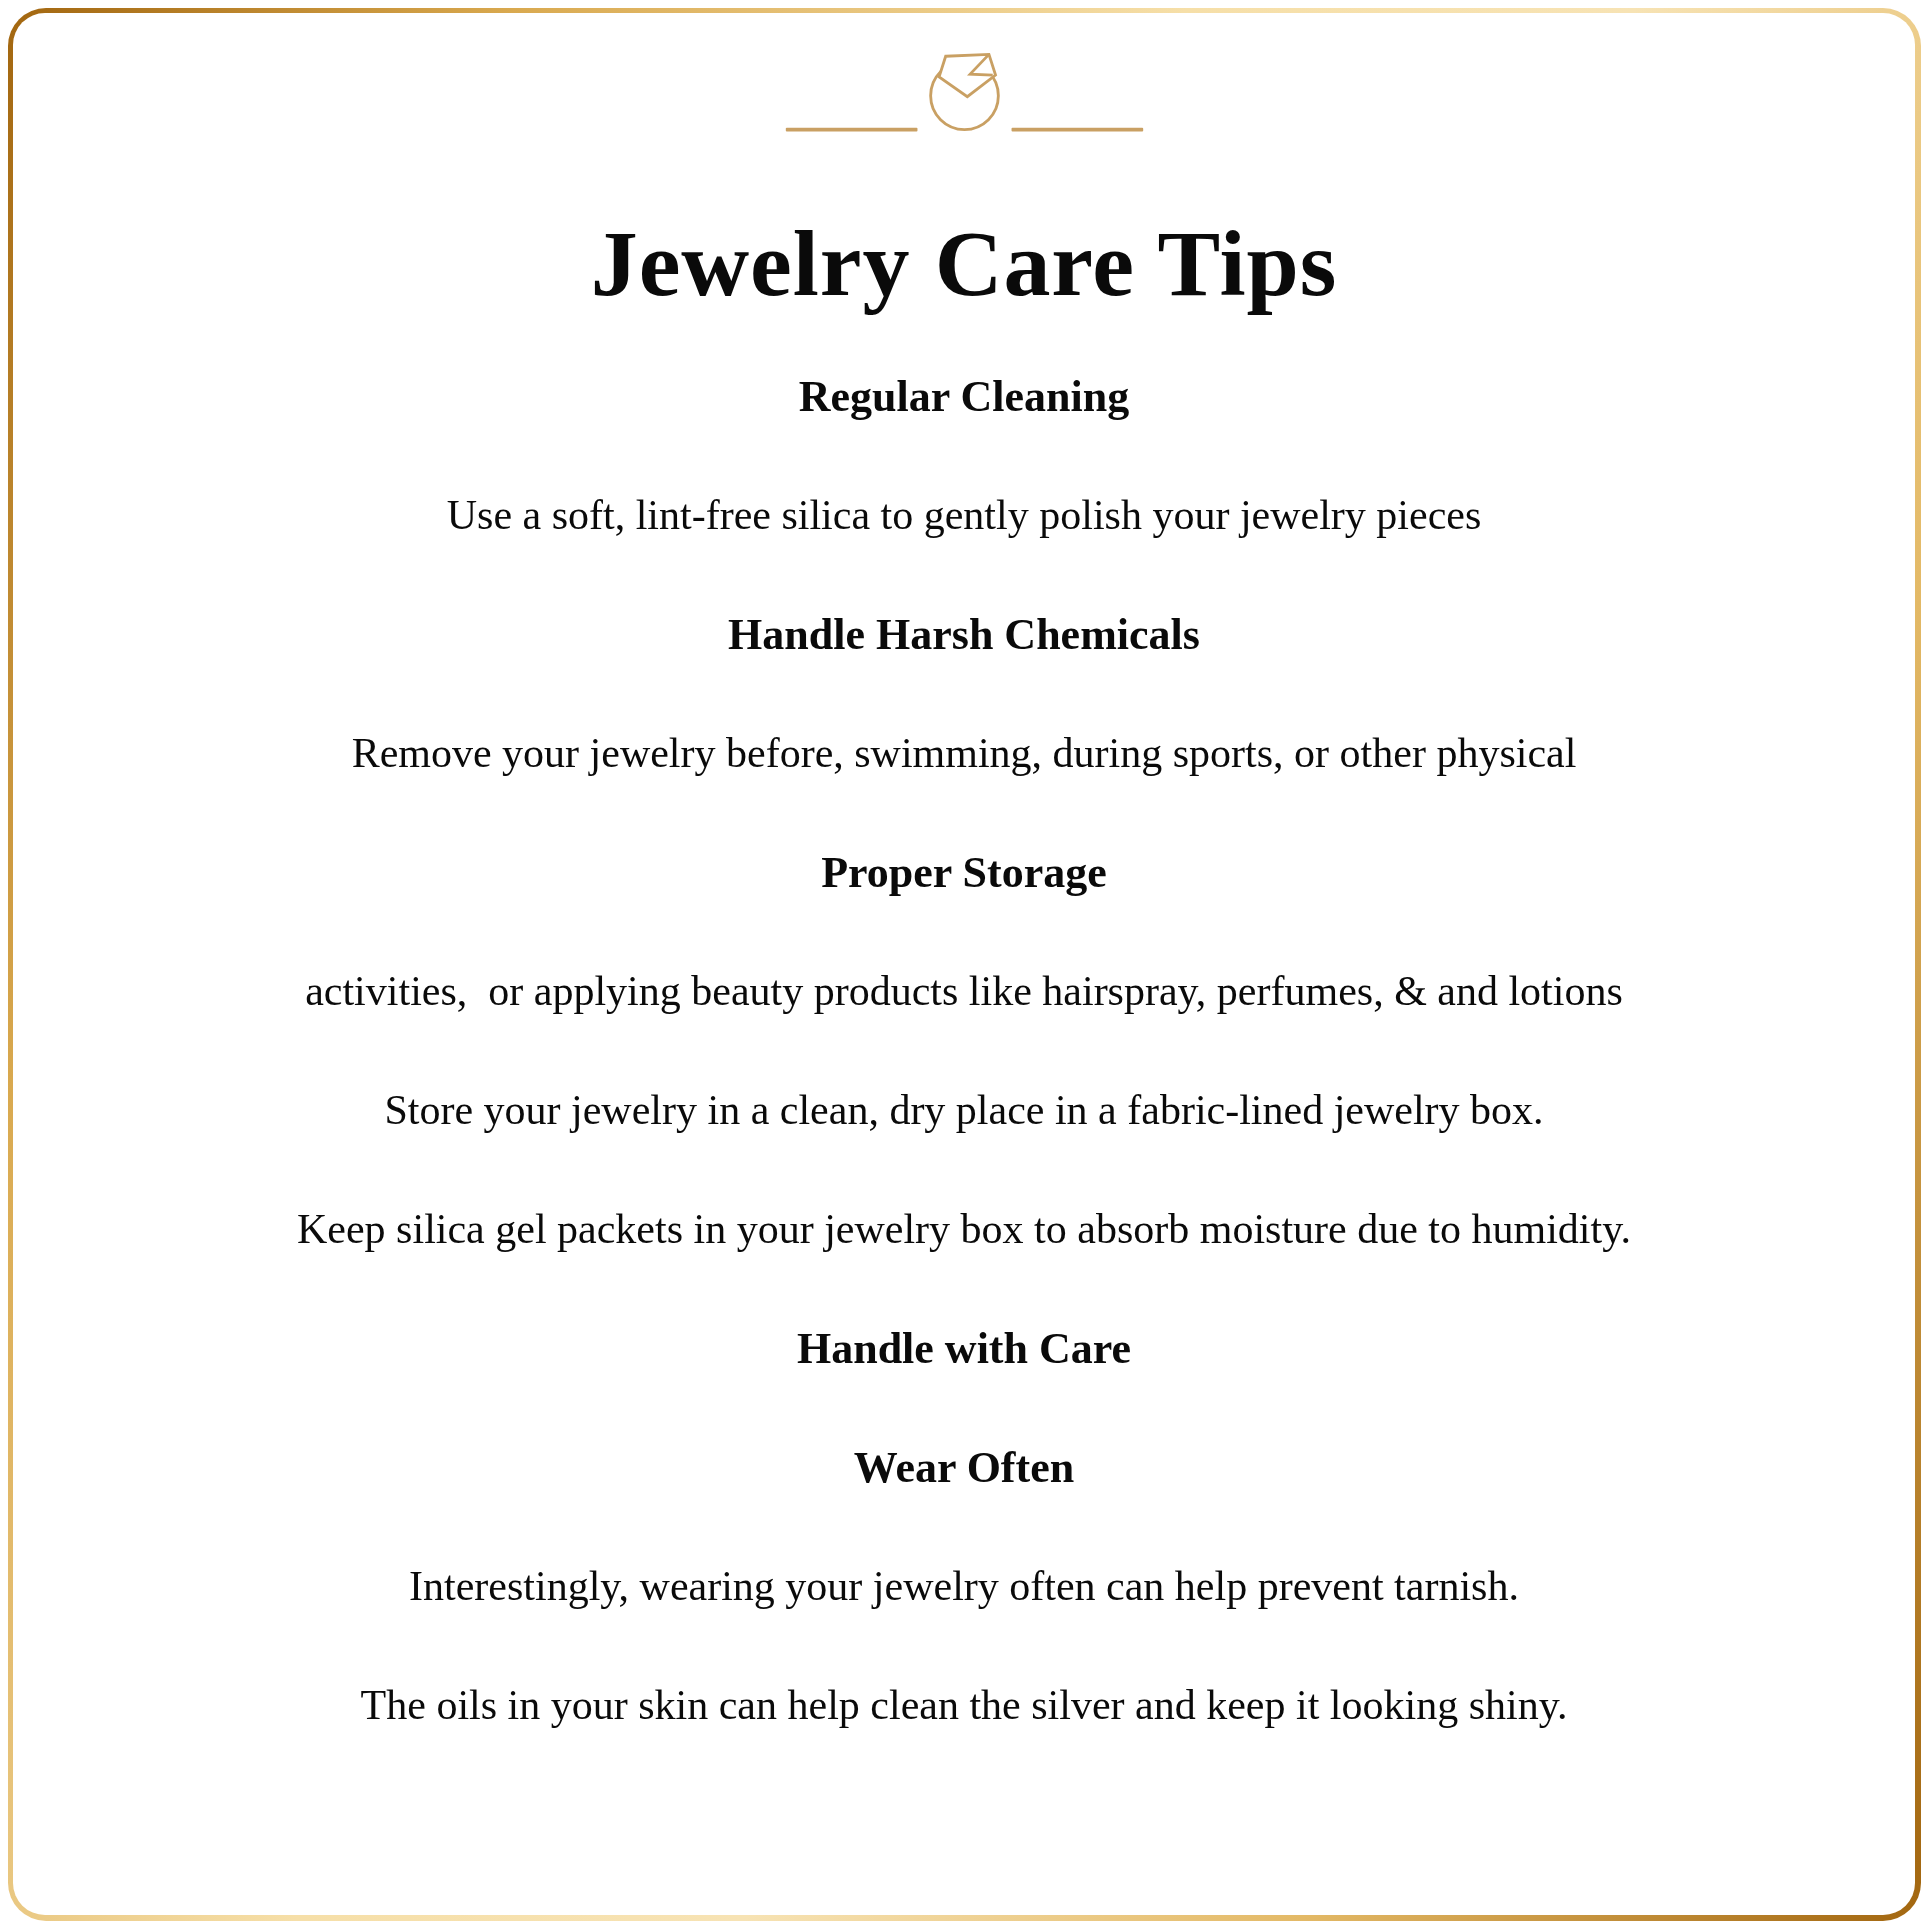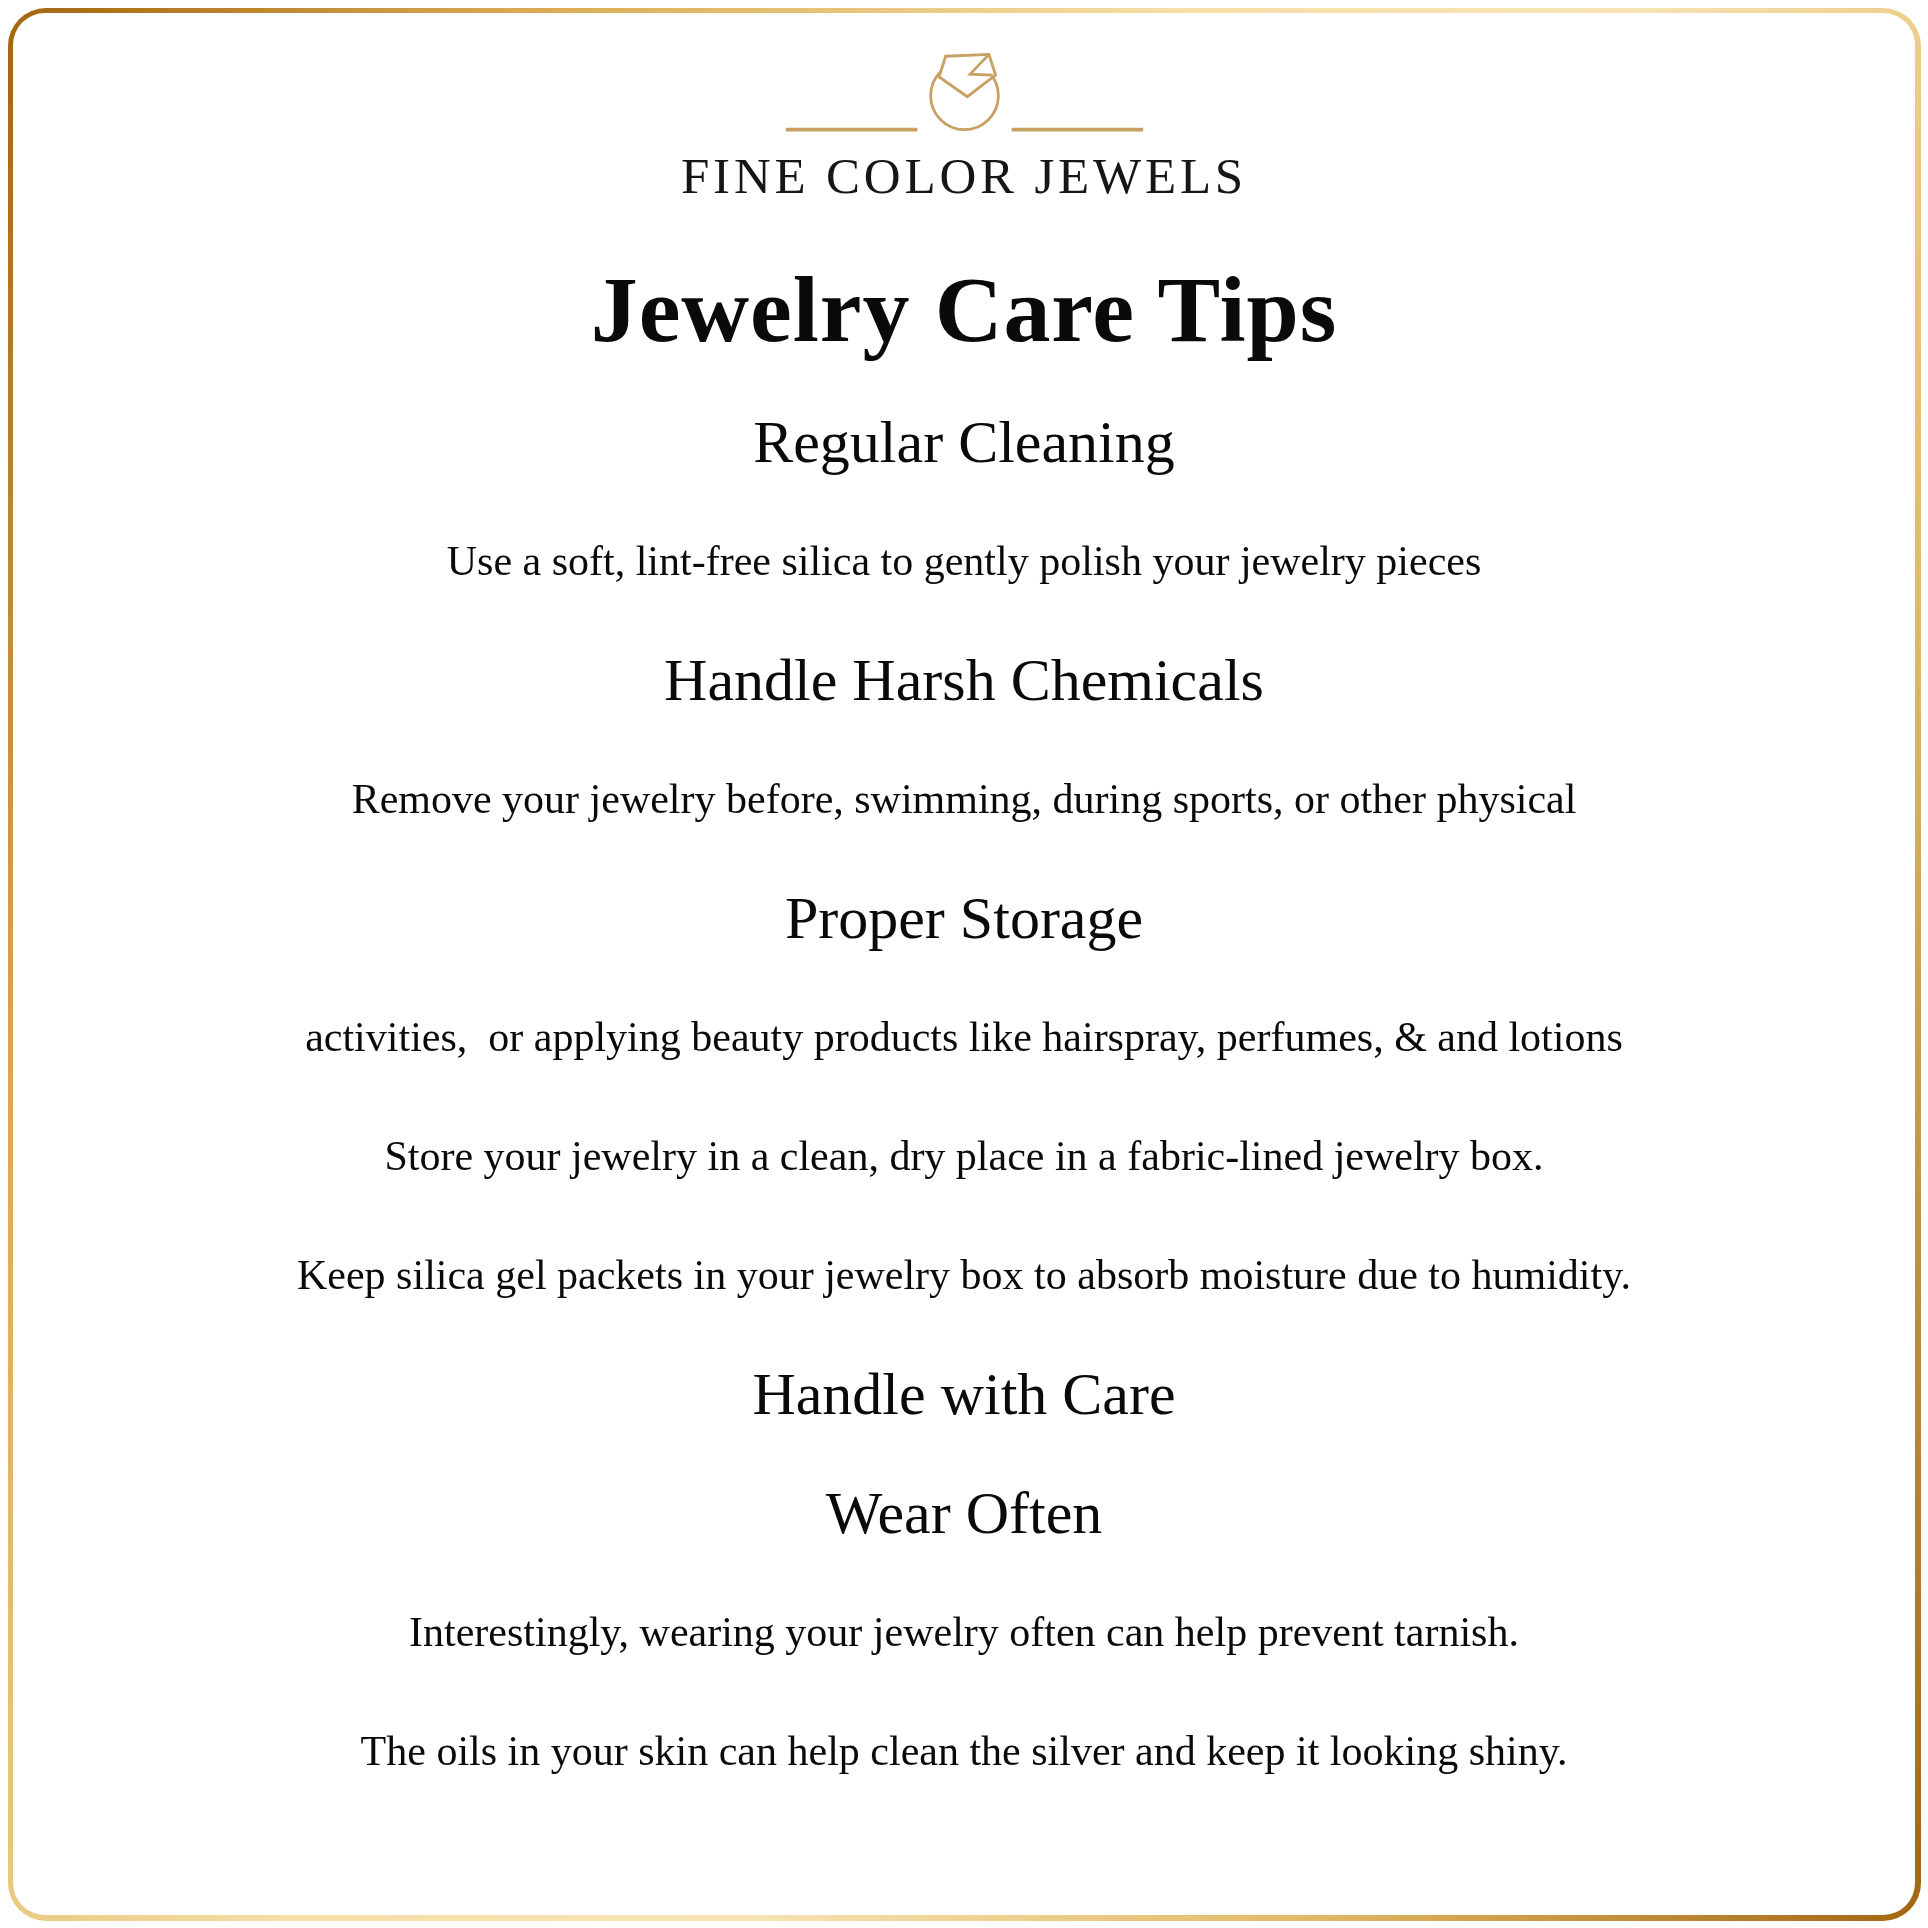--- a/index.html
+++ b/index.html
@@ -60,22 +60,22 @@
     font-weight:bold;
     line-height:1;
     letter-spacing:0.9px;
   }
   .lines{margin-top:27px;}
   .line{
     line-height:119px;
     white-space:pre-wrap;
   }
   .heading-line{
-    font-size:60px;
-    font-weight:normal;
+    font-size:44px;
+    font-weight:bold;
   }
   .body-line{
     font-size:42px;
     font-weight:normal;
   }
 </style>
 </head>
 <body>
 
 <div class="frame">
@@ -83,21 +83,20 @@
     <div class="content">
 
       <svg class="logo-svg" viewBox="0 0 420 120" aria-hidden="true">
         <rect class="gold-fill" x="20" y="90" width="140" height="4" rx="1"></rect>
         <rect class="gold-fill" x="260" y="90" width="140" height="4" rx="1"></rect>
         <circle class="gold-stroke" cx="210" cy="56" r="36"></circle>
         <polygon class="diamond" points="190,14 236,12 243,34 213,57 183,36"></polygon>
         <path class="gold-stroke" d="M236,12 L216,33 L240,34"></path>
       </svg>
 
-      <div class="brand">FINE COLOR JEWELS</div>
 
       <h1 class="title">Jewelry Care Tips</h1>
 
       <div class="lines">
 
         <div class="line heading-line">Regular Cleaning</div>
         <div class="line body-line">Use a soft, lint-free silica to gently polish your jewelry pieces</div>
 
         <div class="line heading-line">Handle Harsh Chemicals</div>
         <div class="line body-line">Remove your jewelry before, swimming, during sports, or other physical</div>

